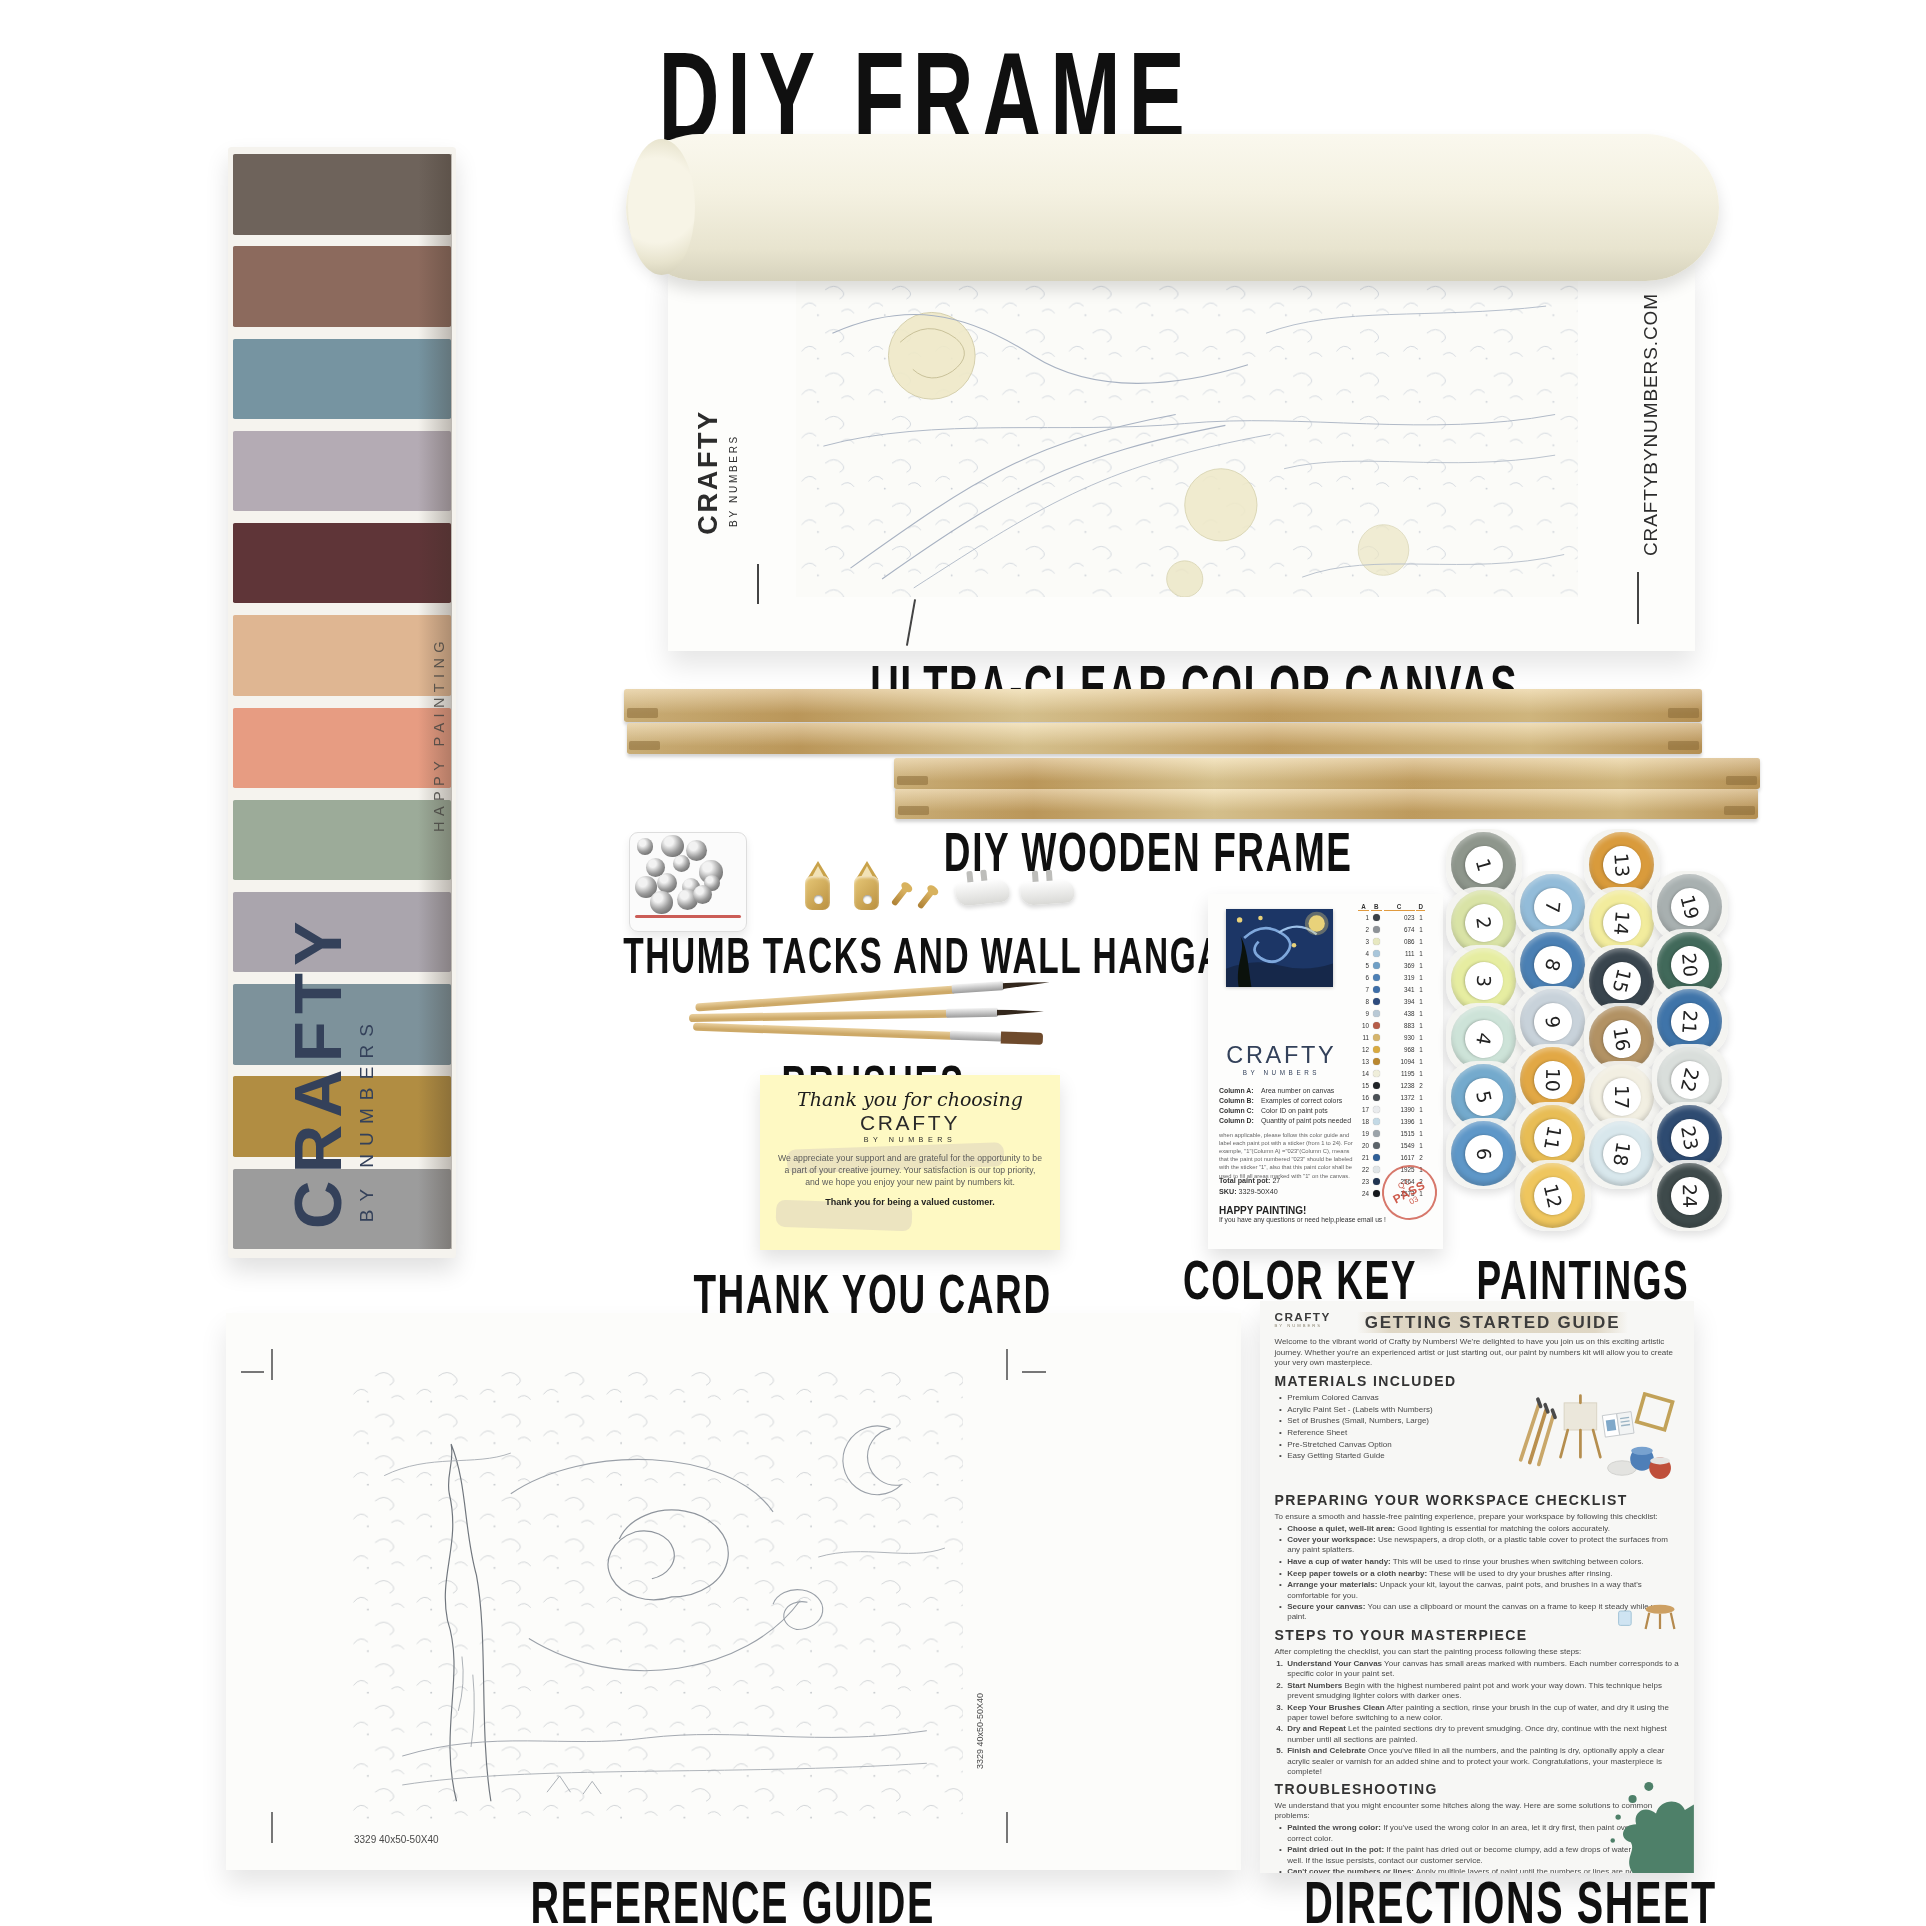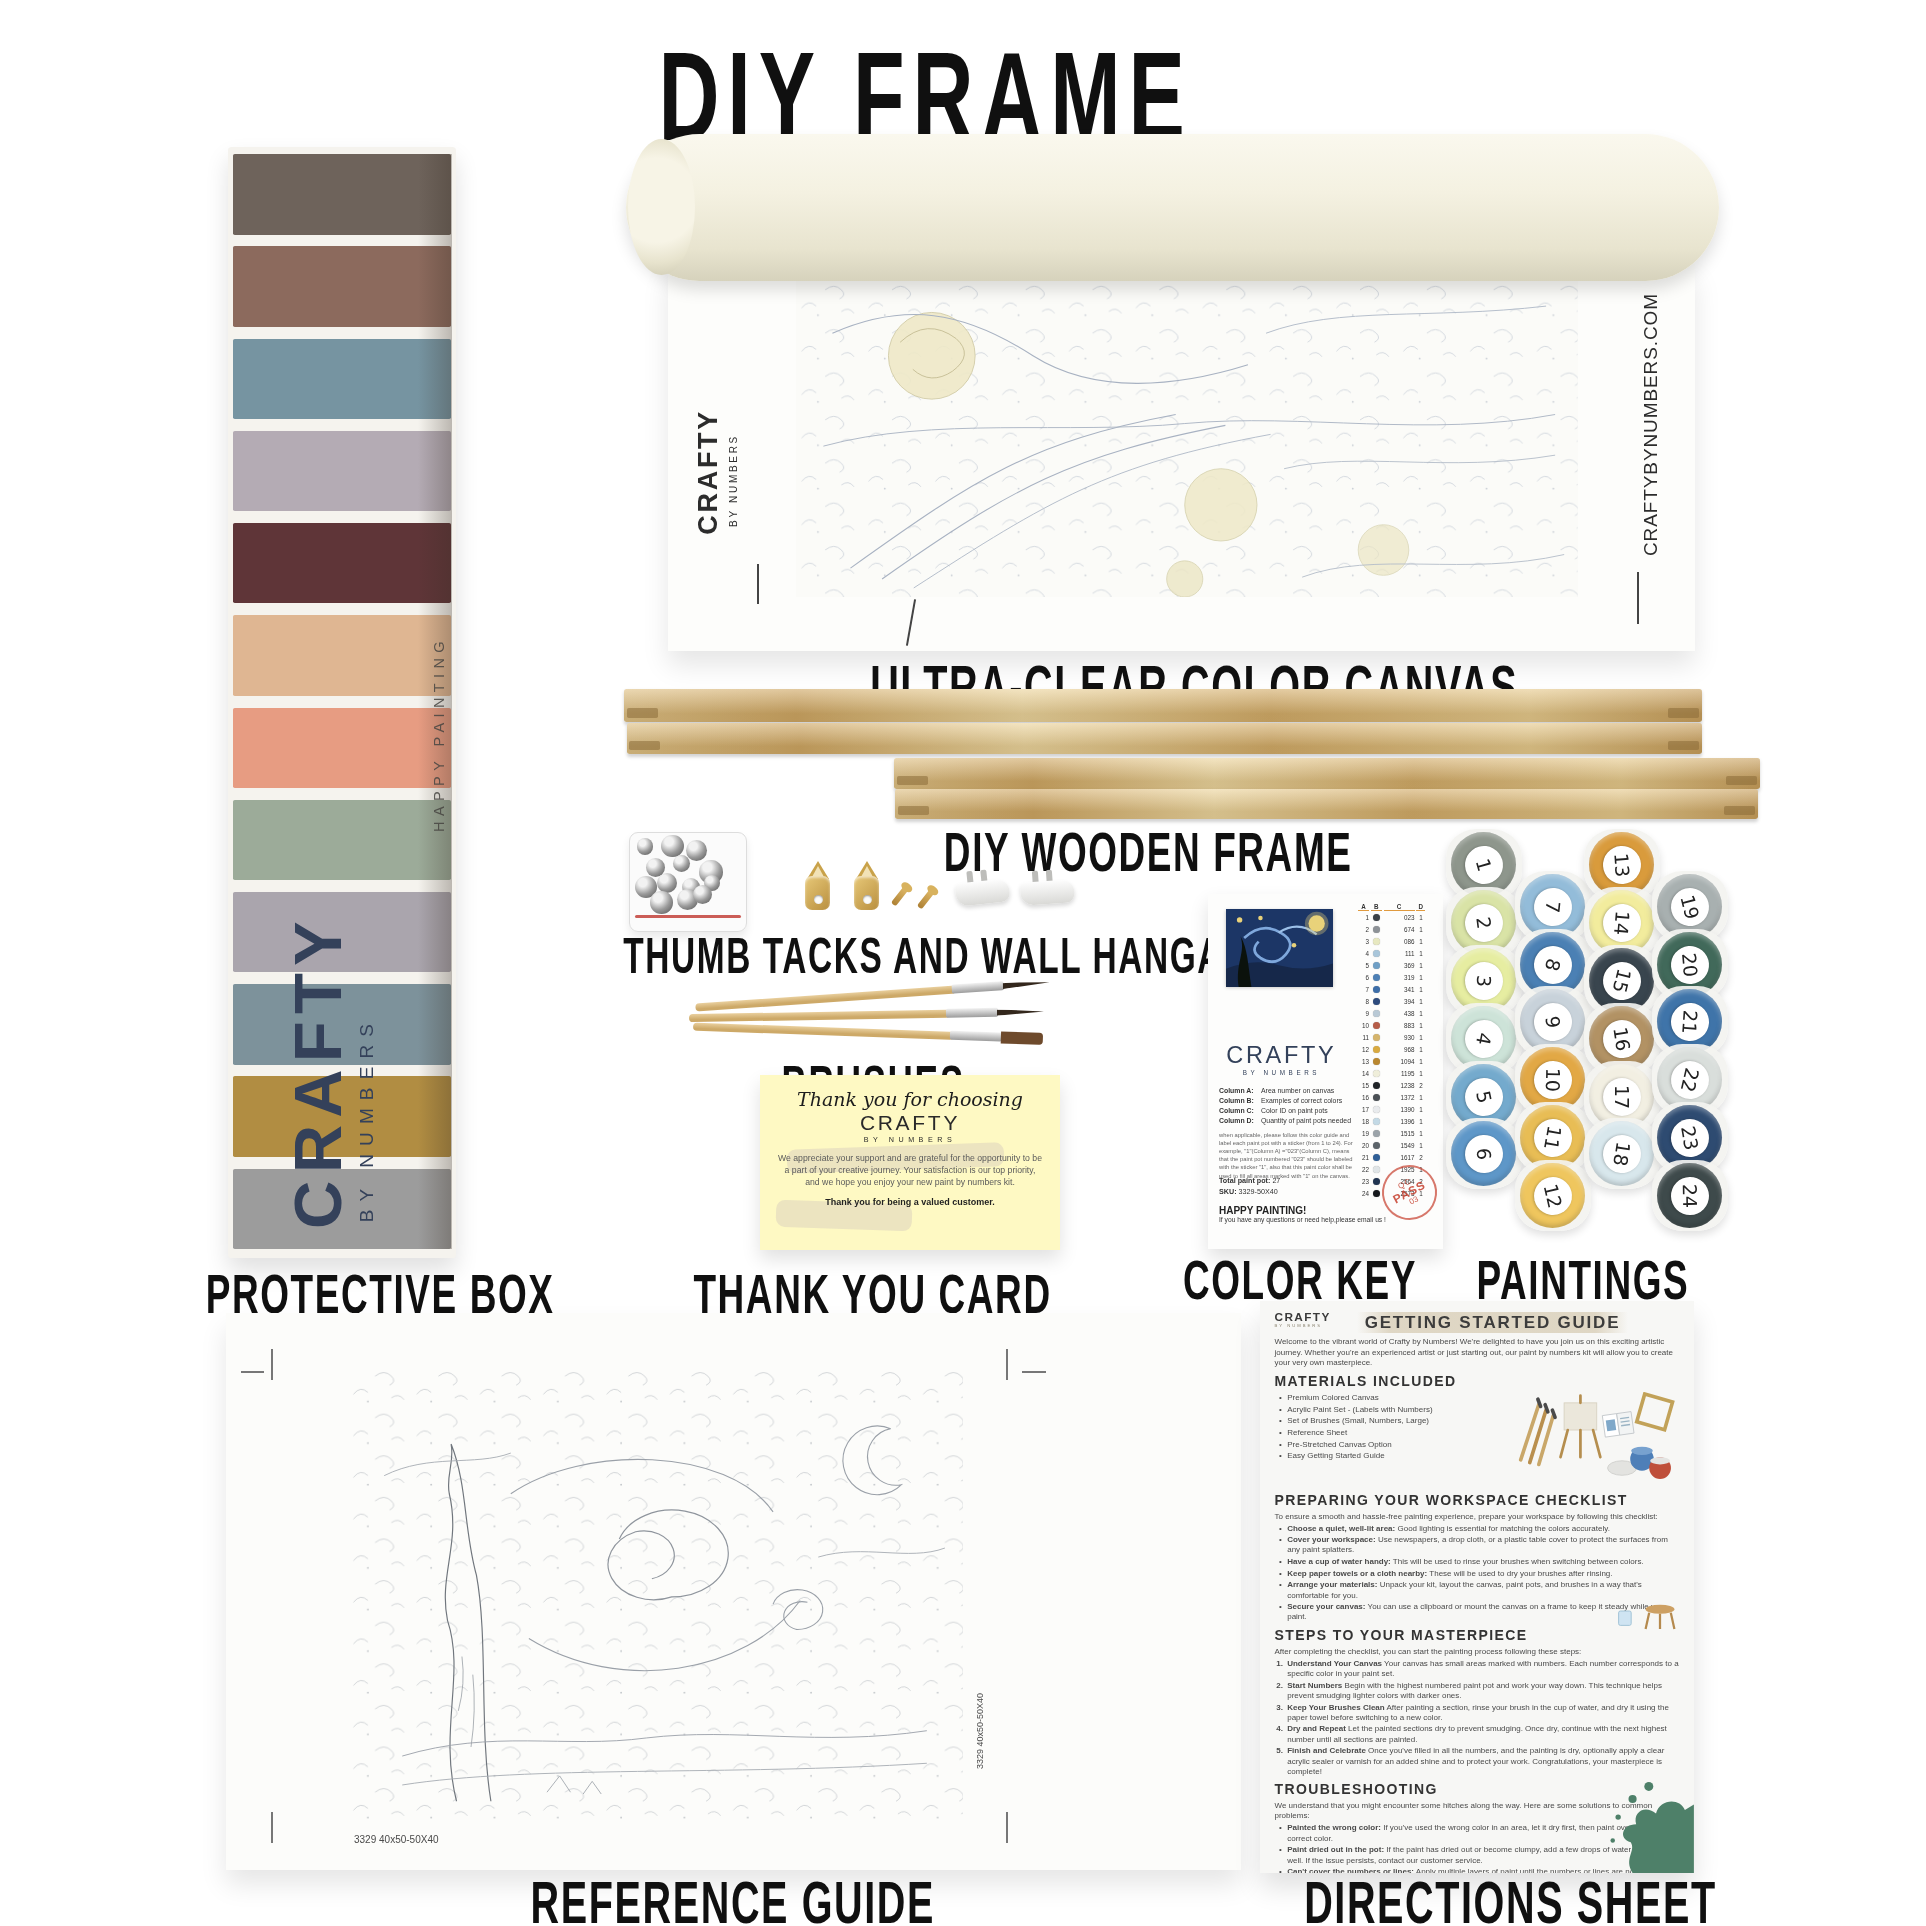--- a/index.html
+++ b/index.html
@@ -171,23 +171,20 @@
         <div class="stripe" style="background: rgb(231, 156, 130);"></div>
         <div class="stripe" style="background: rgb(156, 171, 153);"></div>
         <div class="stripe" style="background: rgb(170, 165, 173);"></div>
         <div class="stripe" style="background: rgb(125, 146, 155);"></div>
         <div class="stripe" style="background: rgb(177, 141, 66);"></div>
         <div class="stripe" style="background: rgb(156, 156, 156);"></div>
       </div>
     <div class="pbox-brand vtext">CRAFTY</div>
     <div class="pbox-brand-sub vtext">BY NUMBERS</div>
     <div class="pbox-side vtext">HAPPY PAINTING</div>
-  </div>
-  <div class="label" style="left:163px;top:1263px;width:434px;">
-    <span class="toon" style="font-size:42px;">PROTECTIVE BOX</span>
   </div>
 
   <div class="cv-sheet">
     <div class="cv-print">
       <svg width="782" height="318" viewBox="0 0 865 352">
         <defs>
           <pattern id="sqA" width="74" height="48" patternUnits="userSpaceOnUse">
             <path d="M6,32 q8,-10 16,-2" fill="none" stroke="#b9c1cd" stroke-width="1"></path>
             <path d="M32,12 q10,-8 18,0 q6,6 -2,10" fill="none" stroke="#b9c1cd" stroke-width="1"></path>
             <path d="M50,36 q8,-6 14,2" fill="none" stroke="#b9c1cd" stroke-width="1"></path>

